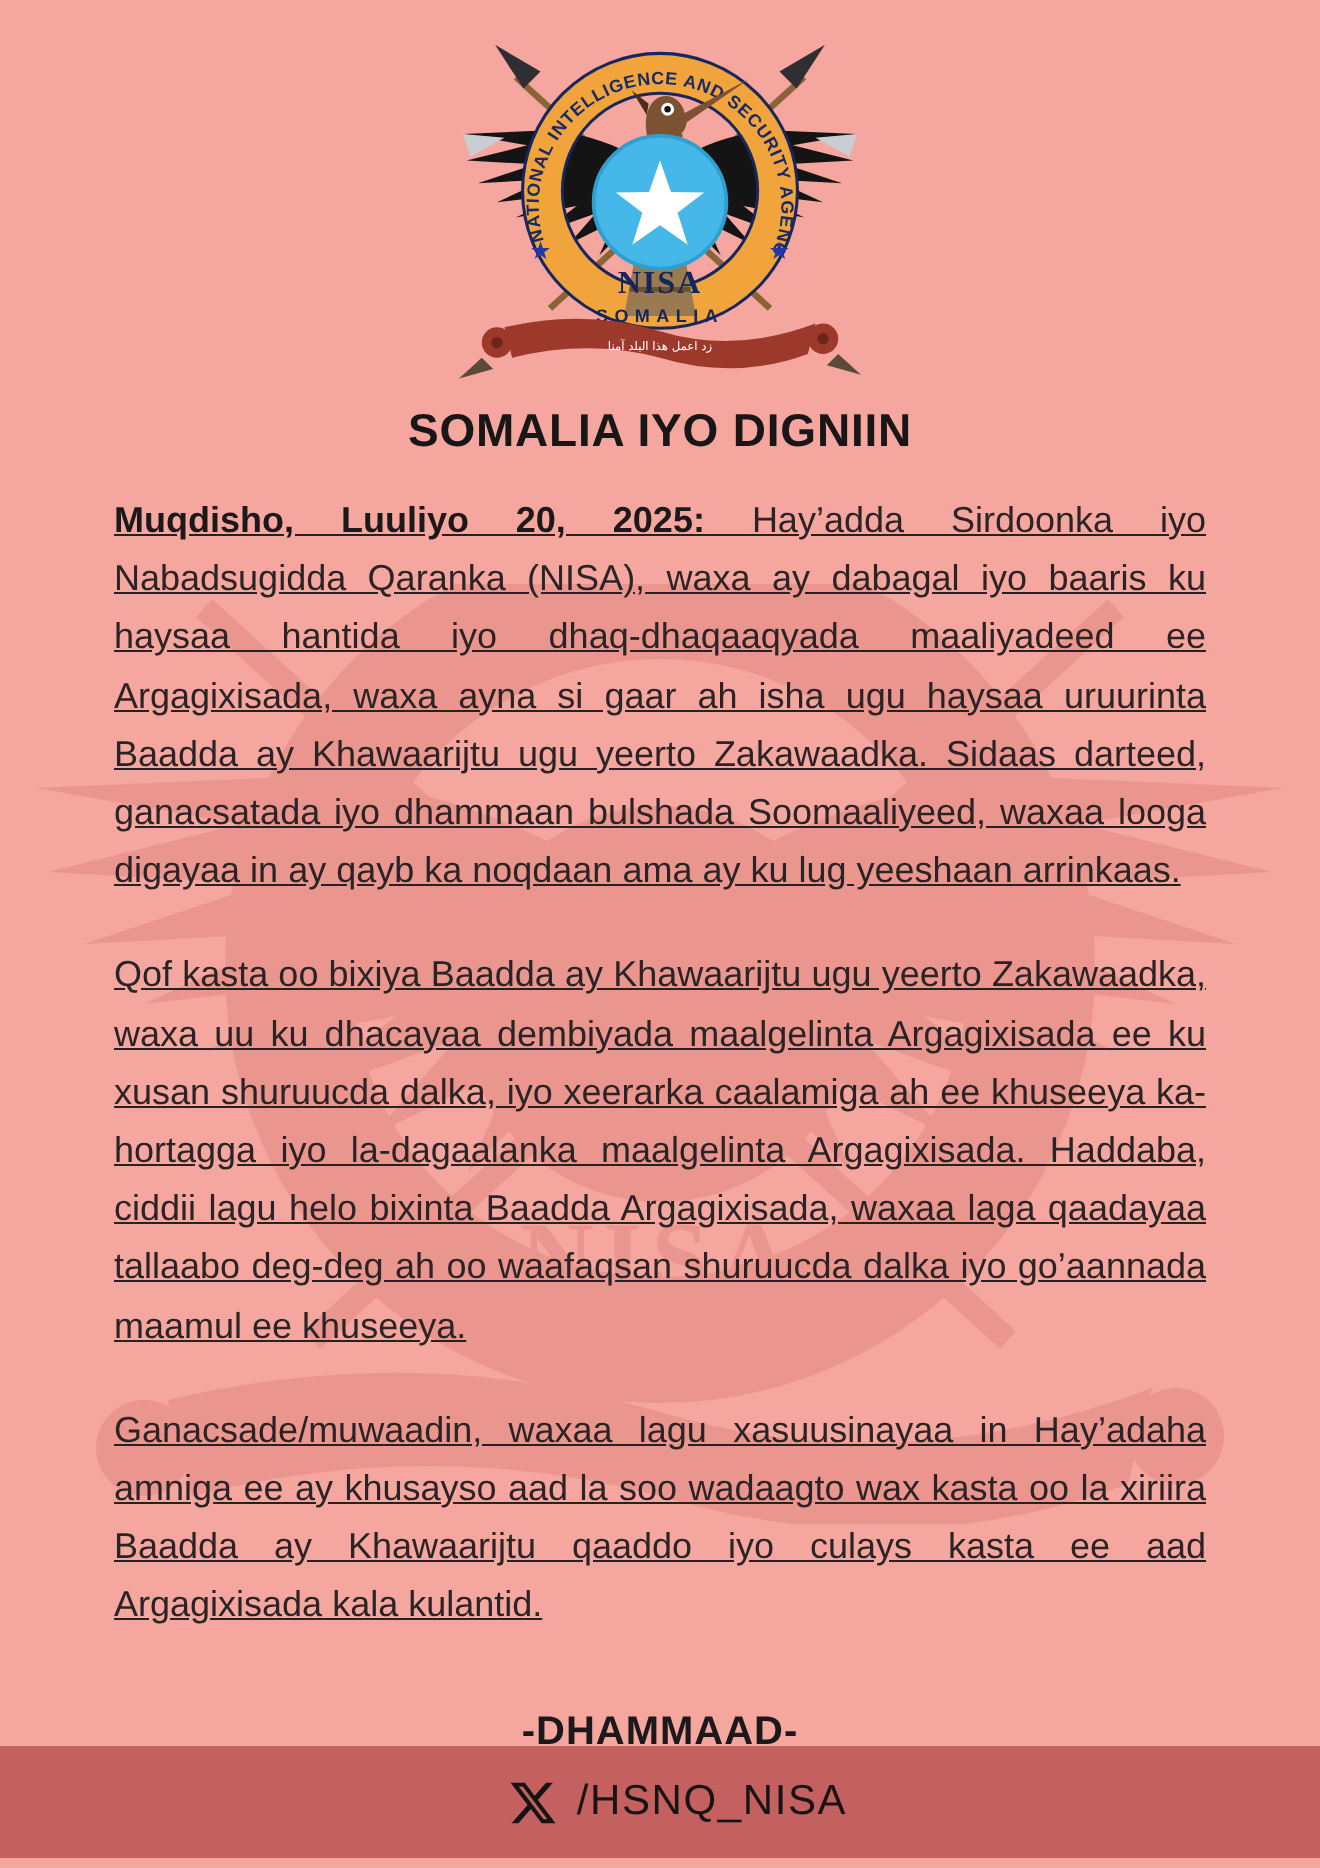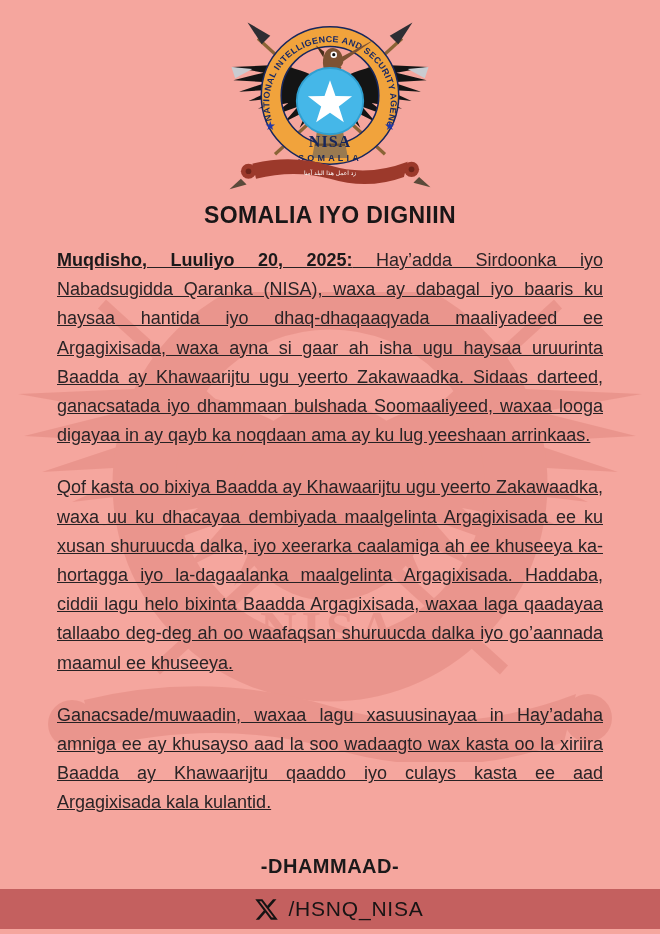--- a/index.html
+++ b/index.html
@@ -26,21 +26,21 @@
     text-align:justify;color:#2a2426;
   }
   .content p b{color:#1c191a;}
   
   .end-marker{
     position:absolute;top:827px;left:0;width:660px;text-align:center;
     font-weight:bold;font-size:20px;letter-spacing:.5px;color:#1c191a;margin-top:28px;
   }
   
   .social-bar{
-    position:absolute;left:0;right:0;bottom:5px;height:40px;
+    position:absolute;left:0;right:0;bottom:5px;height:56px;
     background:#c4605f;display:flex;align-items:center;justify-content:center;gap:9px;
     cursor:pointer;
     padding-left:18px;
   }
   .social-bar .handle{
     font-size:21px;color:#181414;letter-spacing:.8px;
   }
 </style>
 </head>
 <body>

